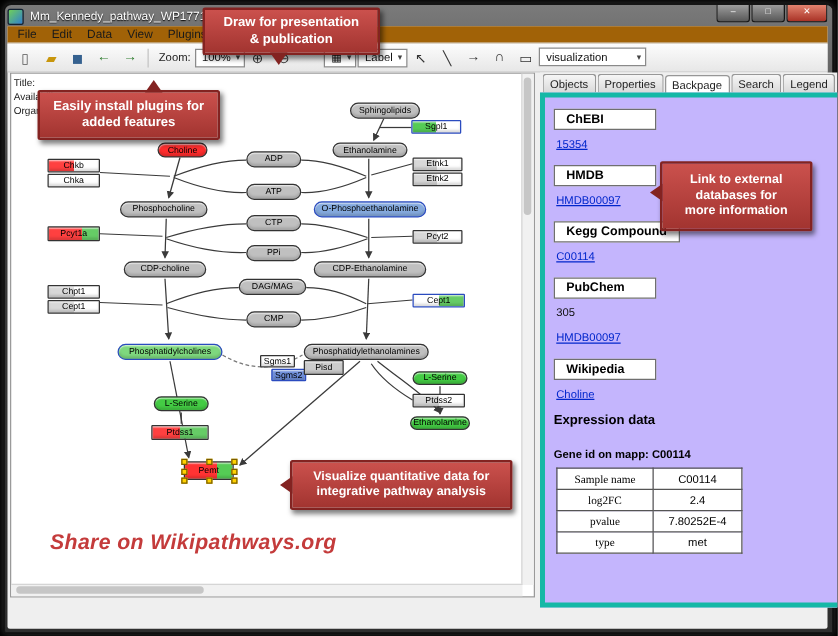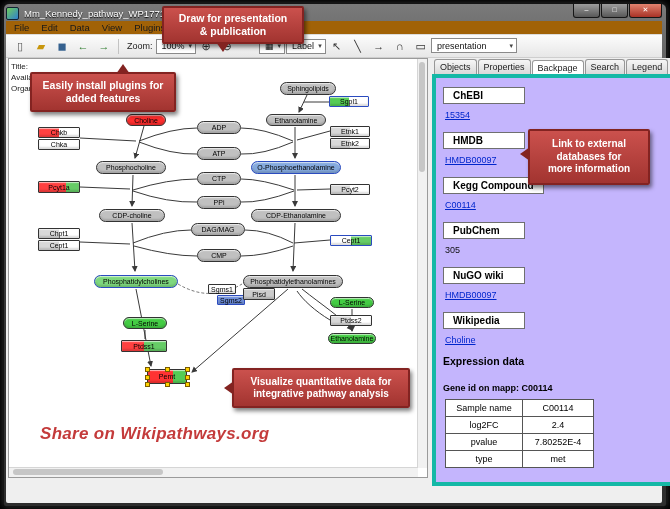--- a/index.html
+++ b/index.html
@@ -50,21 +50,21 @@
   .tab{font-size:9px;padding:2px 5px 2px 5px;background:linear-gradient(#f6f6f6,#d9d9d9);border:1px solid #979797;border-bottom:none;border-radius:3px 3px 0 0;color:#222;}
   .tab.active{background:#fff;position:relative;top:1px;}
   .panel-body{position:absolute;top:16px;left:0;right:0;bottom:0;background:#c4b5fd;border:4px solid #14b8a6;box-sizing:border-box;padding:7px 6px 0 7px;overflow:hidden;}
   .hdr-box{display:inline-block;border:1px solid #6f6f6f;background:#fff;font-weight:bold;font-size:10px;padding:2px 9px;min-width:62px;}
   .bp-link{display:block;font-size:9px;color:#0026cc;text-decoration:underline;margin:6px 0 10px 2px;width:max-content;}
   .bp-value{display:block;font-size:9px;color:#111;margin:6px 0 10px 2px;}
   .bp-expression{font-size:10.5px;font-weight:bold;margin:4px 0 0 0;color:#000;}
   .bp-geneid{font-size:9px;font-weight:bold;margin:16px 0 6px 0;color:#000;}
   .bp-table{border-collapse:collapse;margin-left:2px;}
   .bp-table td{border:1px solid #555;font-size:9px;padding:3px 8px;text-align:center;background:#fff;color:#000;}
-  .bp-table td:first-child{min-width:60px;}
+  .bp-table td:first-child{min-width:60px;font-family:Liberation Serif, serif;}
   .bp-table td:last-child{min-width:54px;}
 
   .statusbar{position:absolute;left:6px;top:486px;width:656px;height:16px;background:#ececec;border-top:1px solid #c2c2c2;display:flex;align-items:center;padding-left:4px;box-sizing:border-box;font-size:8.5px;color:#222;z-index:3;white-space:nowrap;overflow:hidden;}
 
   
   .callout{position:absolute;z-index:50;background:linear-gradient(#cb514d,#a23430);border:2px solid #832321;border-radius:2px;box-shadow:2px 3px 4px rgba(0,0,0,.5);color:#fff;font-size:10.5px;font-weight:bold;display:flex;align-items:center;justify-content:center;text-align:center;white-space:pre-line;line-height:1.25;}
   .callout-draw{left:162px;top:6px;width:138px;height:34px;}
   .callout-plugins{left:30px;top:72px;width:142px;height:36px;}
   .callout-link{left:528px;top:129px;width:118px;height:52px;font-size:10px;}
   .callout-visualize{left:232px;top:368px;width:174px;height:36px;font-size:10px;}
@@ -158,21 +158,21 @@
           </span>
           <span class="tb-btn">
             <span style="color: rgb(51, 51, 51);">▭</span>
           </span>
           <span class="tb-btn">
             <span style="color: rgb(51, 51, 51);">○</span>
           </span>
         </span>
     </span>
     <span class="combo viz-combo">
-      <span>presentation</span>
+      <span>visualization</span>
       <span class="caret">▾</span>
     </span>
   </div>
 
   <div class="canvas">
     <div class="vscroll">
         <div class="vthumb"></div>
       </div>
     <div class="hscroll">
         <div class="hthumb"></div>
@@ -346,21 +346,21 @@
         <span class="tab active">Backpage</span>
         <span class="tab">Search</span>
         <span class="tab">Legend</span>
       </div>
     <div class="panel-body">
       <div id="sections">
           <div class="bp-section"><div class="hdr-box">ChEBI</div><a class="bp-link" href="#">15354</a></div>
           <div class="bp-section"><div class="hdr-box">HMDB</div><a class="bp-link" href="#">HMDB00097</a></div>
           <div class="bp-section"><div class="hdr-box">Kegg Compound</div><a class="bp-link" href="#">C00114</a></div>
           <div class="bp-section"><div class="hdr-box">PubChem</div><span class="bp-value">305</span></div>
-          <div class="bp-section"><div class="hdr-box">NuGO wiki</div><a class="bp-link" href="#">HMDB00097</a></div>
+          <div class="bp-section"><a class="bp-link" href="#">HMDB00097</a></div>
           <div class="bp-section"><div class="hdr-box">Wikipedia</div><a class="bp-link" href="#">Choline</a></div>
         </div>
       <div class="bp-expression">Expression data</div>
       <div class="bp-geneid">Gene id on mapp: C00114</div>
       <table class="bp-table">
           <tbody id="bp-tbody">
             <tr>
               <td>Sample name</td>
               <td>C00114</td>
             </tr>

